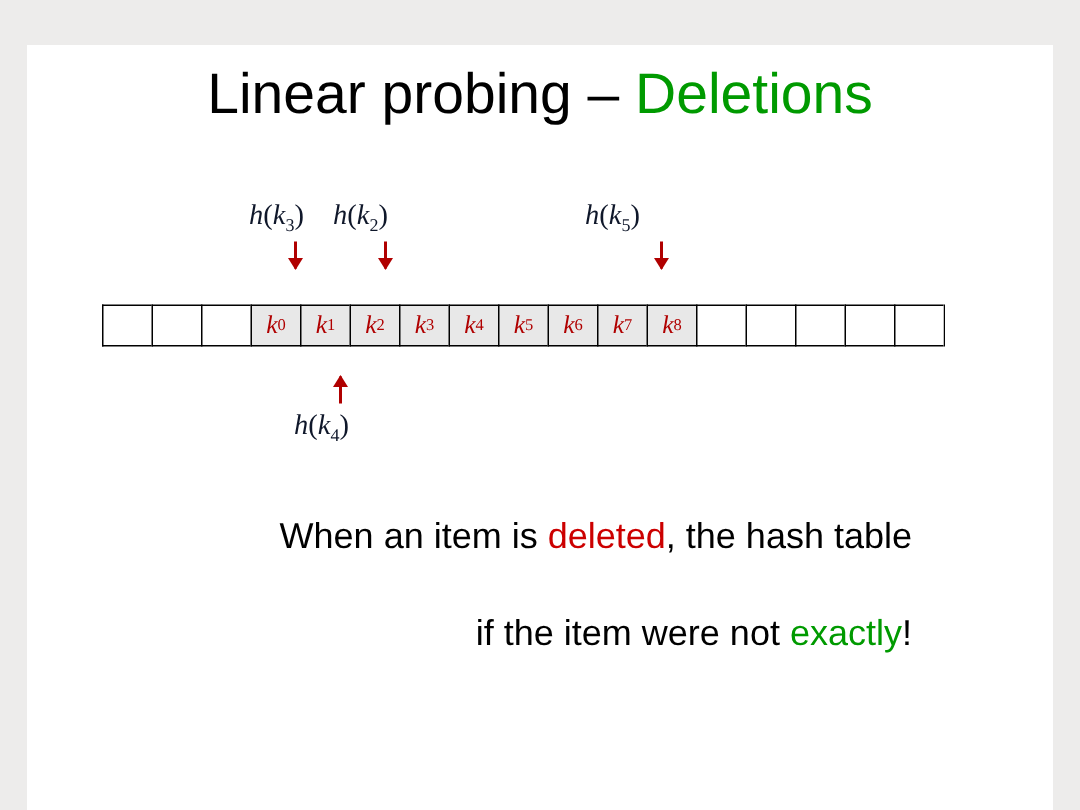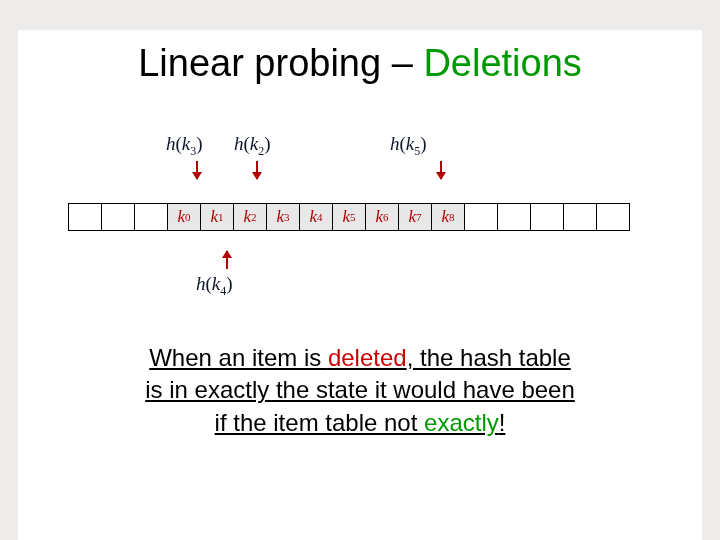--- a/index.html
+++ b/index.html
@@ -98,26 +98,25 @@
     background: #fff;
     position: relative;
   }
   .cell.filled { background: #e8e8e8; }
   .cell .sub { font-size: 11px; vertical-align: sub; }
 
   .caption {
     position: absolute;
     width: 100%;
     top: 312px;
-    text-align: center;
+    text-align: right;
     font-size: 24px;
     color: #000;
     line-height: 1.35;
-    padding: 0 70px;
-    text-decoration: underline;
+    padding: 0 94px;
   }
   .caption .red { color: #cc0000; }
   .caption .green2 { color: #009a00; }
 </style>
 </head>
 <body>
 
 <div class="slide">
 
   <h1 class="title">
@@ -166,27 +165,27 @@
           <span class="sub">8</span>
         </div>
         <div class="cell"></div>
         <div class="cell"></div>
         <div class="cell"></div>
         <div class="cell"></div>
         <div class="cell"></div>
       </div>
   <div class="hash-label" style="top: 0px; left: 148px;"><i>h</i>(<i>k</i><span class="sub">3</span>)</div>
       <div class="arrow-down" style="top: 28px; left: 178px;"></div>
-      <div class="hash-label" style="top: 0px; left: 216px;"><i>h</i>(<i>k</i><span class="sub">2</span>)</div>
+      <div class="hash-label" style="top: 0px; left: 204px;"><i>h</i>(<i>k</i><span class="sub">2</span>)</div>
       <div class="arrow-down" style="top: 28px; left: 238px;"></div>
       <div class="hash-label" style="top: 0px; left: 372px;"><i>h</i>(<i>k</i><span class="sub">5</span>)</div>
       <div class="arrow-down" style="top: 28px; left: 422px;"></div>
       <div class="arrow-up" style="top: 118px; left: 208px;"></div>
       <div class="hash-label" style="top: 140px; left: 178px;"><i>h</i>(<i>k</i><span class="sub">4</span>)</div>
     </div>
 
   <div class="caption">
     <span>When an item is </span><span class="red">deleted</span><span>, the hash table</span><br>
-    <span>is in exactly the state it would have been</span><br>
-    <span>if the item table not </span><span class="green2">exactly</span><span>!</span>
+    <br>
+    <span>if the item were not </span><span class="green2">exactly</span><span>!</span>
   </div>
 
 </div>
 
 </body></html>

